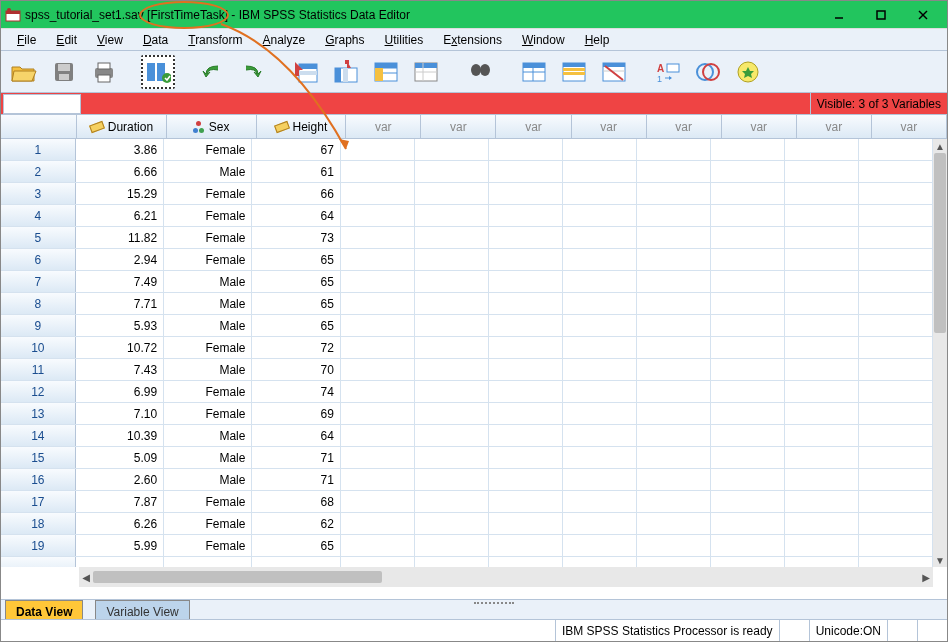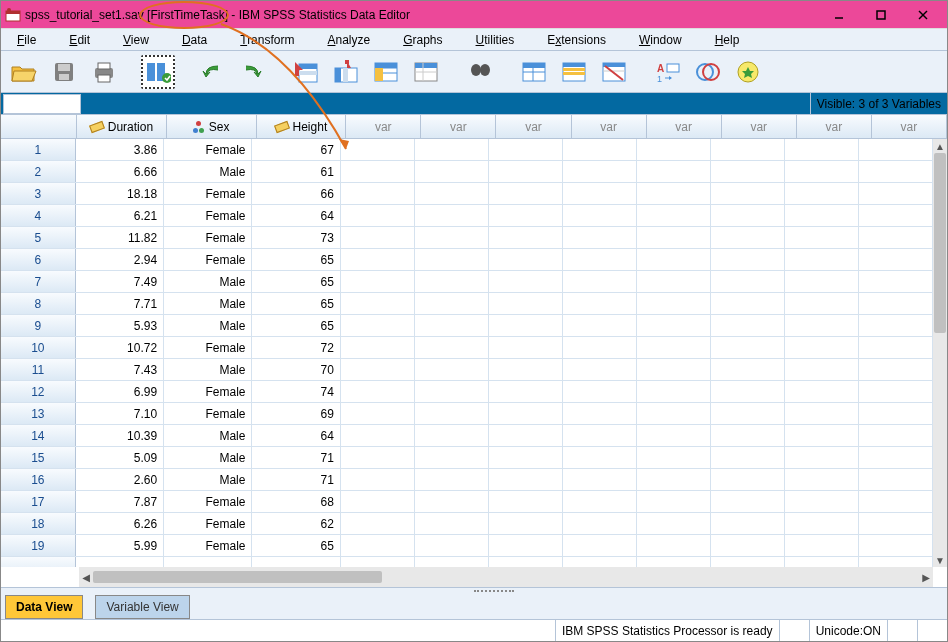--- a/index.html
+++ b/index.html
@@ -1,29 +1,29 @@
 <!DOCTYPE html>
 <html><head>
 <meta charset="utf-8">
 <style>
 * { box-sizing: border-box; margin: 0; padding: 0; }
 body { font-family: Arial, sans-serif; font-size: 12px; background: #fff; width: 948px; height: 642px; overflow: hidden; position: relative; border: 1px solid #888; }
-.titlebar { height: 28px; display: flex; align-items: center; padding: 0 4px; background: #ec4899; border-bottom: 1px solid #ddd; }
+.titlebar { height: 28px; display: flex; align-items: center; padding: 0 4px; background: #22c55e; border-bottom: 1px solid #ddd; }
 .titlebar .app-icon { width: 16px; height: 16px; margin-right: 4px; }
 .titlebar .title-text { flex: 1; font-size: 12px; color: #000; }
 .winbtns { display: flex; gap: 2px; }
 .winbtn { width: 40px; height: 24px; display: flex; align-items: center; justify-content: center; background: transparent; }
-.menubar { height: 22px; background: #eaf1f9; border-bottom: 1px solid #b4c4d8; display: flex; align-items: center; padding: 0 8px; gap: 17px; }
+.menubar { height: 22px; background: #eaf1f9; border-bottom: 1px solid #b4c4d8; display: flex; align-items: center; padding: 0 8px; gap: 4px; }
 .menu-item { padding: 2px 8px; color: #000; cursor: default; }
 .menu-item u { text-decoration: underline; }
 .toolbar { height: 42px; background: #eaf1f9; border-bottom: 1px solid #b4c4d8; display: flex; align-items: center; padding: 0 6px; gap: 6px; }
 .tool-btn { width: 34px; height: 34px; display: flex; align-items: center; justify-content: center; border: 1px solid transparent; border-radius: 2px; }
 .tool-btn.selected { border: 2px dotted #333; background: #fff; }
 .tool-sep { width: 8px; }
-.infobar { height: 22px; background: #0369a1; border-bottom: 1px solid #b4c4d8; display: flex; align-items: center; }
+.infobar { height: 22px; background: #ef4444; border-bottom: 1px solid #b4c4d8; display: flex; align-items: center; }
 .infobar .empty-box { width: 78px; height: 20px; border: 1px solid #b4c4d8; margin: 0 2px; background: #fff; }
 .infobar .spacer { flex: 1; }
 .infobar .visible-text { padding-right: 6px; color: #000; font-size: 12px; border-left: 1px solid #b4c4d8; height: 100%; display: flex; align-items: center; padding-left: 6px; }
 .grid-wrap { position: absolute; top: 114px; left: 0; right: 0; bottom: 54px; overflow: hidden; background: #fff; }
 .grid-head { display: flex; height: 24px; border-bottom: 1px solid #b4c4d8; }
 .corner { width: 78px; background: linear-gradient(#f8fbfe,#dce9f5); border-right: 1px solid #b4c4d8; }
 .col-head { width: 92px; background: linear-gradient(#f8fbfe,#dce9f5); border-right: 1px solid #b4c4d8; display: flex; align-items: center; justify-content: center; gap: 4px; font-size: 12px; color: #000; }
 .col-head.var { color: #888; font-style: normal; width: 77px; }
 .grid-body { position: absolute; top: 24px; left: 0; right: 14px; bottom: 20px; overflow: hidden; background: #fff; }
 .row { display: flex; height: 22px; border-bottom: 1px solid #d5e2ef; }
@@ -33,21 +33,21 @@
 .vscroll { position: absolute; top: 24px; right: 0; width: 14px; bottom: 20px; background: #e8e8e8; }
 .vscroll .thumb-cont { position: absolute; top: 14px; bottom: 14px; left: 0; right: 0; }
 .vscroll .thumb { position: absolute; left: 1px; right: 1px; top: 0; height: 45%; background: #c0c0c0; border-radius: 2px; }
 .vscroll .arrow { position: absolute; left: 0; right: 0; height: 14px; display: flex; align-items: center; justify-content: center; font-size: 10px; color: #555; }
 .vscroll .arrow.up { top: 0; }
 .vscroll .arrow.down { bottom: 0; }
 .hscroll { position: absolute; bottom: 0; left: 78px; right: 14px; height: 20px; background: #e8e8e8; display: flex; align-items: center; }
 .hscroll .arrow { width: 14px; height: 14px; display: flex; align-items: center; justify-content: center; font-size: 10px; color: #555; }
 .hscroll .track { flex: 1; height: 14px; position: relative; }
 .hscroll .thumb { position: absolute; top: 1px; bottom: 1px; left: 0; width: 35%; background: #c0c0c0; border-radius: 2px; }
-.bottom-tabs { position: absolute; bottom: 22px; left: 0; right: 0; height: 32px; background: #eaf1f9; border-top: 1px solid #b4c4d8; display: flex; align-items: flex-end; padding-left: 4px; }
+.bottom-tabs { position: absolute; bottom: 10px; left: 0; right: 0; height: 32px; background: #eaf1f9; border-top: 1px solid #b4c4d8; display: flex; align-items: flex-start; padding-left: 4px; }
 .view-tab { padding: 4px 10px; border: 1px solid #888; font-size: 12px; margin-right: 2px; font-weight: bold; }
 .view-tab.active { background: #ffc738; color: #000; }
 .view-tab.inactive { background: #bcd4eb; color: #333; font-weight: normal; margin-left: 10px; }
 .grip { position: absolute; left: 50%; top: 2px; width: 40px; height: 4px; border-top: 2px dotted #888; }
 .statusbar { position: absolute; bottom: 0; left: 0; right: 0; height: 22px; background: #fff; border-top: 1px solid #b4c4d8; display: flex; align-items: flex-start; font-size: 12px; }
 .statusbar .status-cell { border-left: 1px solid #b4c4d8; height: 100%; display: flex; align-items: center; padding: 0 6px; }
 .statusbar .flex { flex: 1; }
 .annotation { position: absolute; z-index: 100; pointer-events: none; }
 .circle-annot { border: 2px solid #e07020; border-radius: 50% / 50%; }
 .ruler-icon { display: inline-block; width: 14px; height: 8px; background: #f5d060; border: 1px solid #b08020; transform: rotate(-20deg); }
@@ -306,21 +306,21 @@
         <div class="cell empty"></div>
         <div class="cell empty"></div>
         <div class="cell empty"></div>
         <div class="cell empty"></div>
         <div class="cell empty"></div>
         <div class="cell empty"></div>
         <div class="cell empty"></div>
       </div>
       <div class="row">
         <div class="row-head">3</div>
-        <div class="cell">18.18</div>
+        <div class="cell">15.29</div>
         <div class="cell">Female</div>
         <div class="cell">66</div>
         <div class="cell empty"></div>
         <div class="cell empty"></div>
         <div class="cell empty"></div>
         <div class="cell empty"></div>
         <div class="cell empty"></div>
         <div class="cell empty"></div>
         <div class="cell empty"></div>
         <div class="cell empty"></div>

